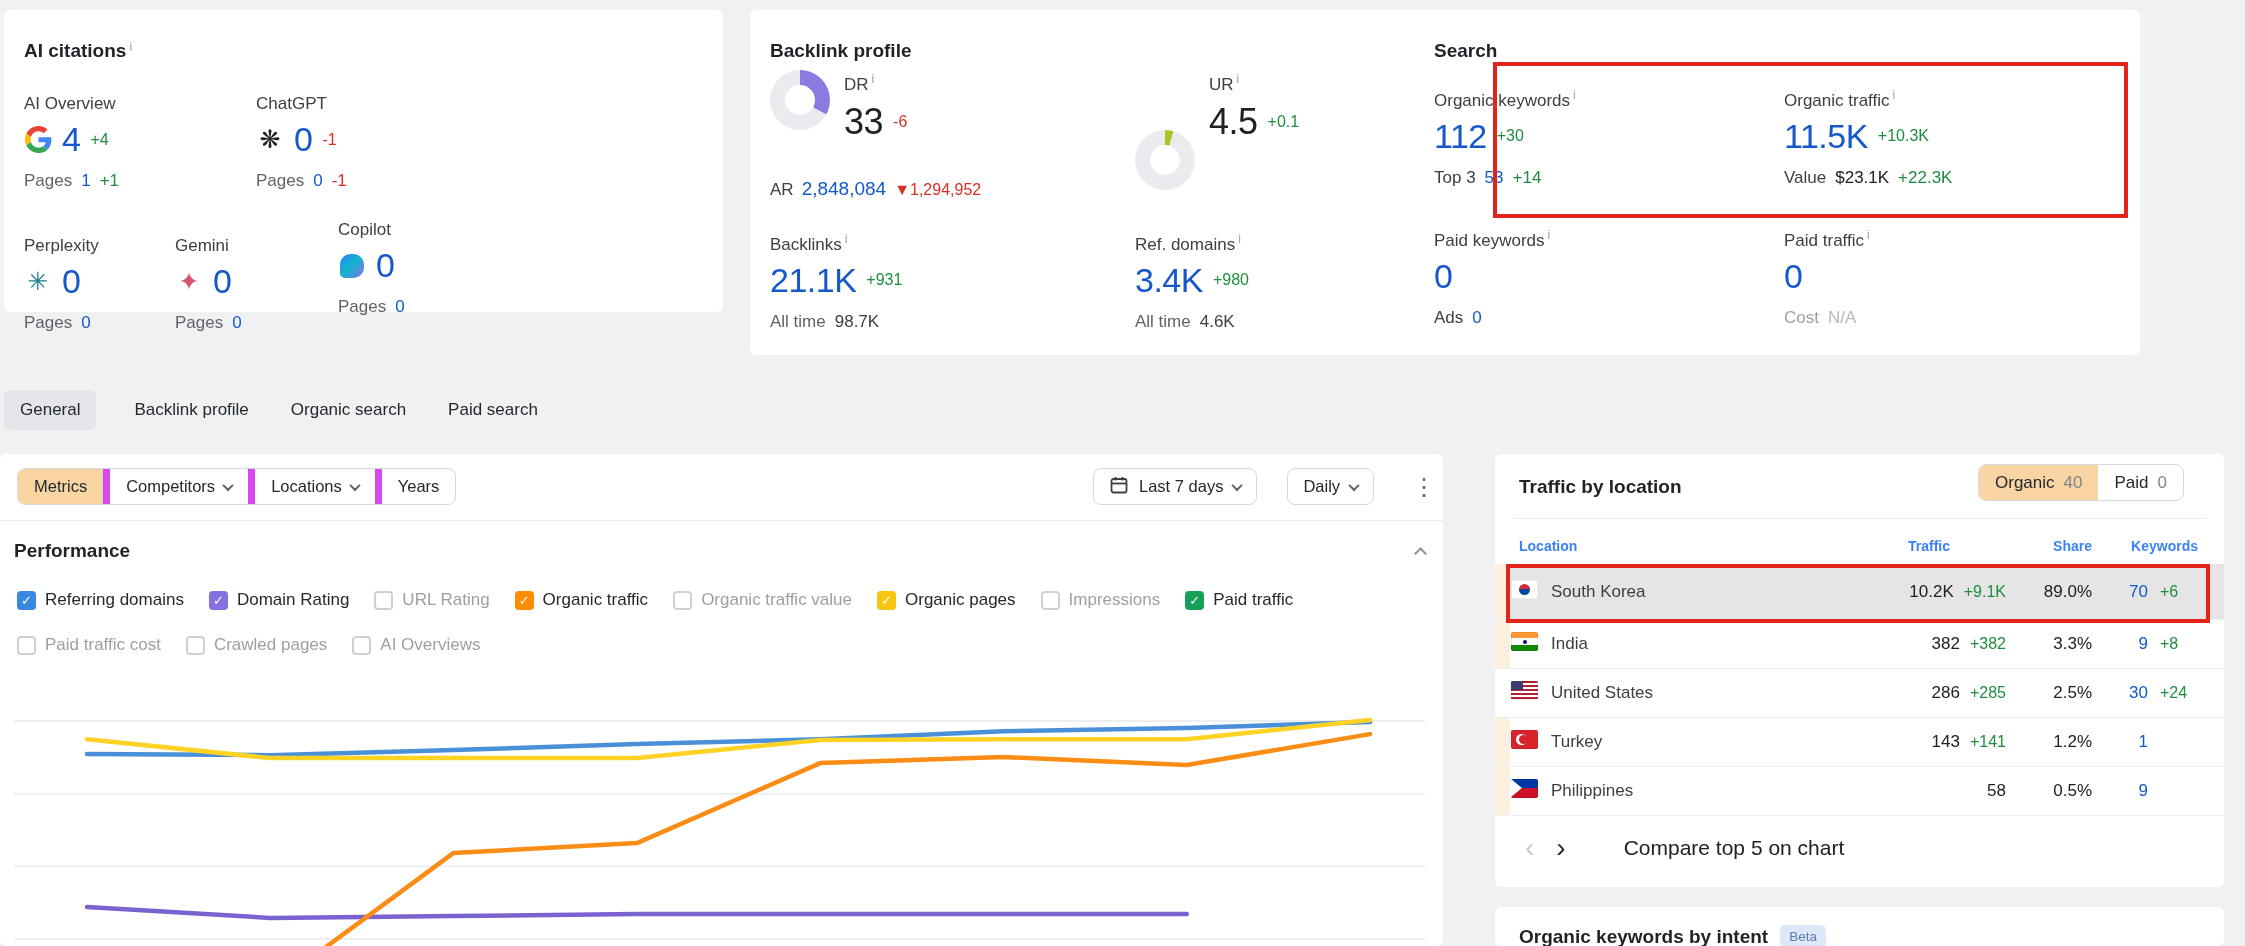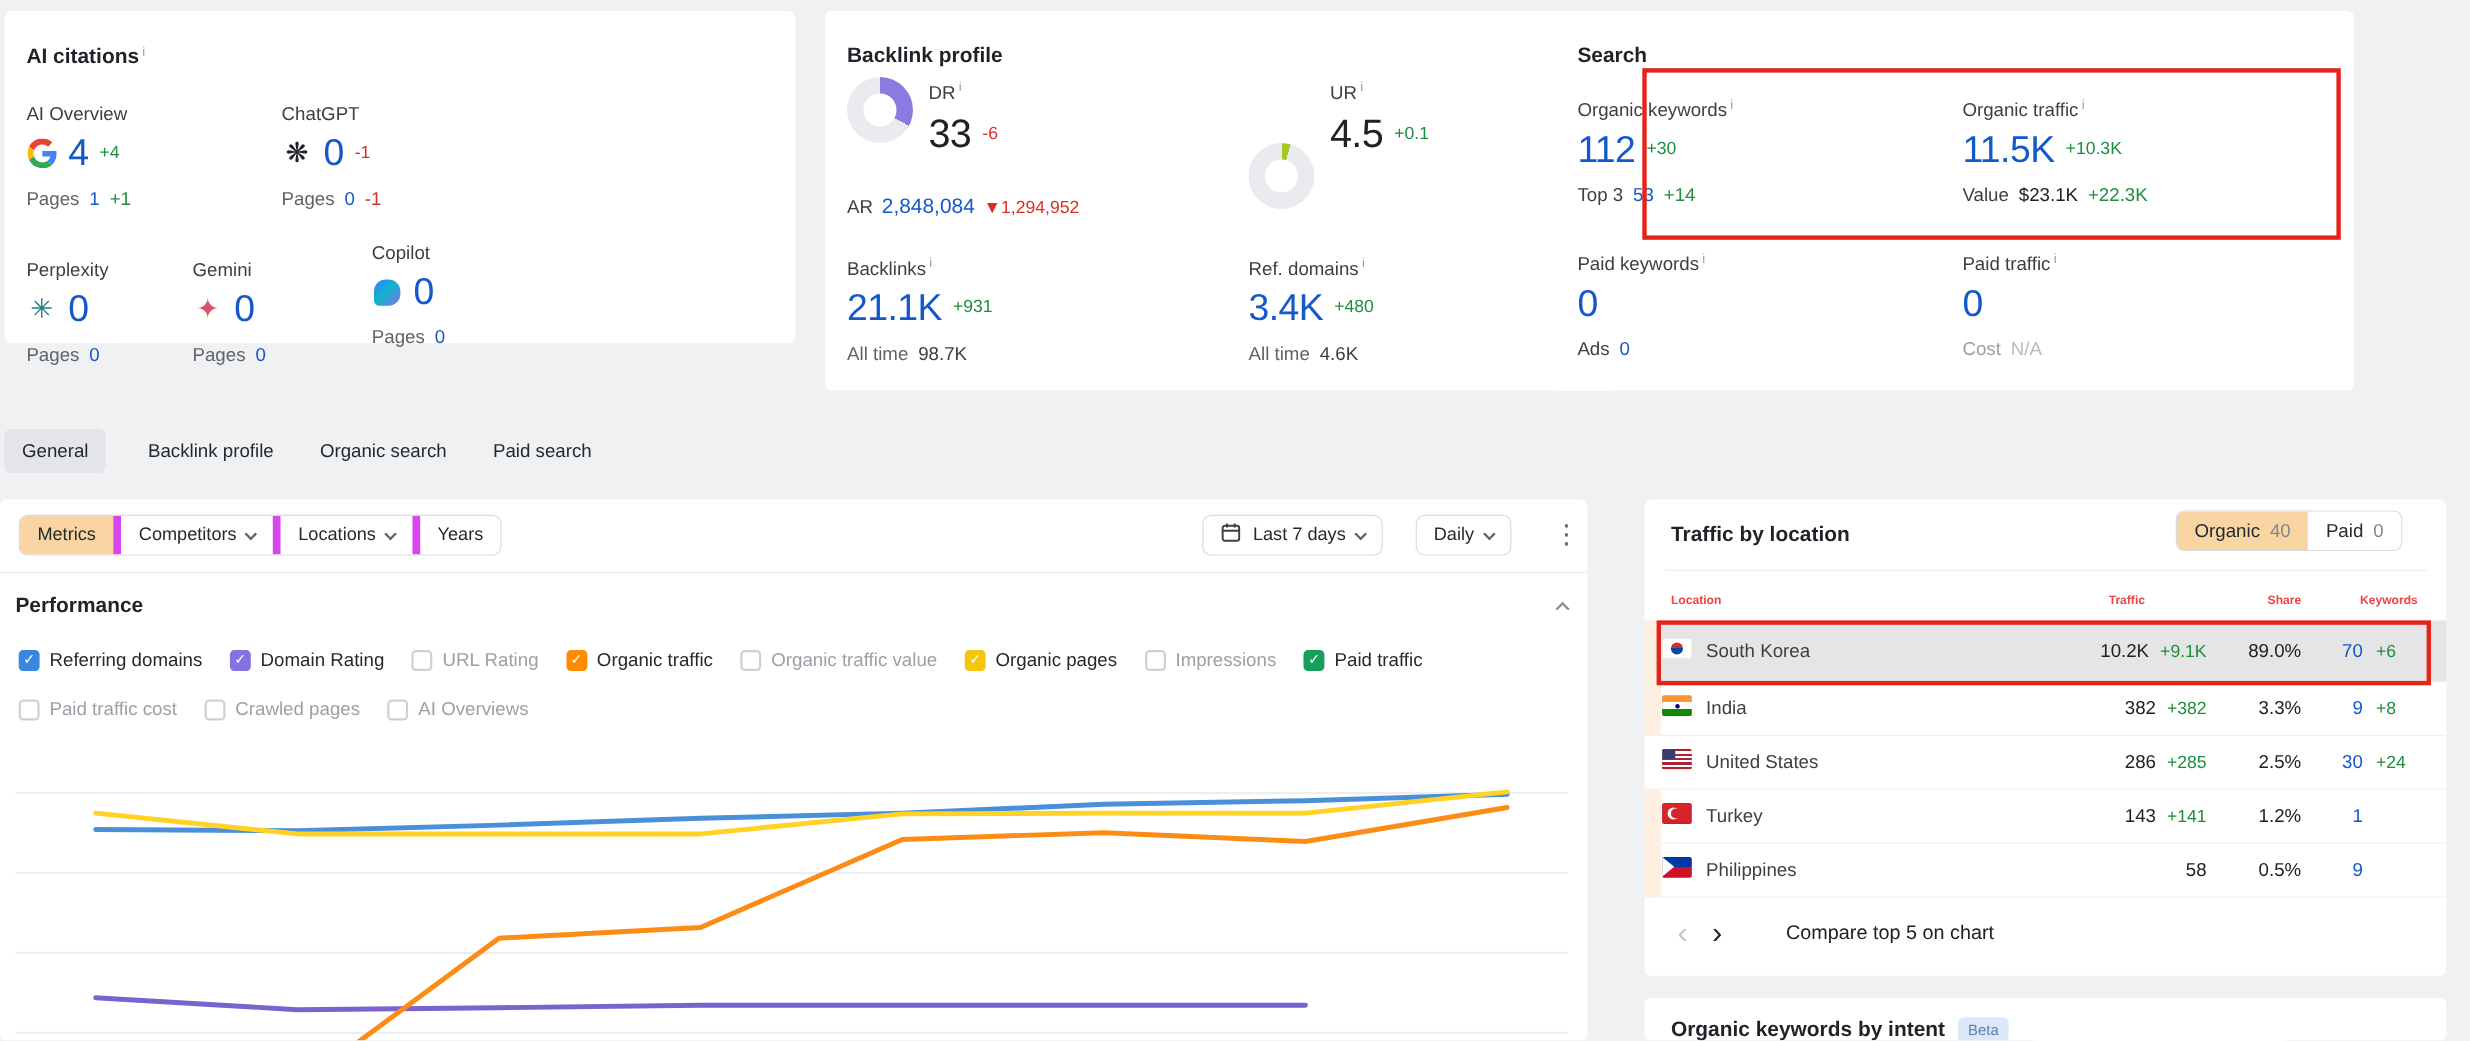--- a/index.html
+++ b/index.html
@@ -44,21 +44,21 @@
 
 .cb-row{position:absolute;display:flex;gap:25px;align-items:center}
 .cb-item{display:flex;align-items:center;gap:9px;cursor:pointer}
 .cb{width:19px;height:19px;border-radius:4px;border:2px solid #cdd1d6;background:#fff;display:flex;align-items:center;justify-content:center}
 .cb.on{border:none}
 .cb .tick{color:#fff;font-size:13px;font-weight:700}
 .cb-lab{font-size:17px;color:#24292e}
 .cb-lab.off{color:#9aa0a6}
 
 .loc-head,.loc-row{display:grid;grid-template-columns:16px 40px 1fr 170px 86px 56px 56px;padding-right:20px;align-items:center}
-.loc-head{height:36px;font-size:11px;font-weight:700;color:#ef4444}
+.loc-head{height:36px;font-size:14px;font-weight:700;color:#3b82f6}
 .loc-row{height:49px;border-bottom:1px solid #edeff1;font-size:17px}
 .loc-row.hl{height:56px;background:#e5e5e5}
 .strip{width:15px;height:100%;background:#fdf0e0}
 .flag{width:27px;height:19px;border-radius:2px;display:inline-block;position:relative;overflow:hidden;box-shadow:inset 0 0 0 1px rgba(0,0,0,.08)}
 .flag-kr{background:#fff}
 .flag-kr::before{content:"";position:absolute;left:8px;top:4px;width:11px;height:11px;border-radius:50%;background:linear-gradient(180deg,#cd2e3a 50%,#0047a0 50%)}
 .flag-in{background:linear-gradient(180deg,#f93 0 33%,#fff 33% 67%,#128807 67%)}
 .flag-in::before{content:"";position:absolute;left:11.5px;top:7.5px;width:4px;height:4px;border-radius:50%;background:#000080}
 .flag-us{background:repeating-linear-gradient(180deg,#b22234 0 2px,#fff 2px 4px)}
 .flag-us::before{content:"";position:absolute;left:0;top:0;width:12px;height:9px;background:#3c3b6e}
@@ -193,21 +193,21 @@
       </div>
     <div class="sub">
         <span>All time</span>
         <span class="v-dark">98.7K</span>
       </div>
   </div>
   <div class="stat" style="left:385px;top:222px">
     <div class="lbl"><span>Ref. domains</span><sup class="i">i</sup></div>
     <div class="vrow">
         <span class="big">3.4K</span>
-        <span class="delta up">+480</span>
+        <span class="delta up">+980</span>
       </div>
     <div class="sub">
         <span>All time</span>
         <span class="v-dark">4.6K</span>
       </div>
   </div>
 </div>
 
 <div class="card" style="left:1410px;top:10px;width:730px;height:345px">
   <div class="abs card-title" style="left:24px;top:30px">Search</div>
@@ -455,21 +455,21 @@
           <span class="t-num">58</span>
         </div>
       <div class="cell-share">0.5%</div>
       <div class="cell-kw"><span class="kw-num">9</span></div>
       <div class="cell-kwd"></div>
     </div>
 
     <div style="display:flex;align-items:center;gap:22px;padding:14px 0 0 30px;height:50px">
       <span class="pager off">‹</span>
       <span class="pager onn">›</span>
-      <span style="font-size:18px;color:#202124;margin-left:36px;cursor:pointer">Compare top 5 on chart</span>
+      <span style="font-size:21px;color:#202124;margin-left:36px;cursor:pointer">Compare top 5 on chart</span>
     </div>
   </div>
 </div>
 
 <div class="card" style="left:1495px;top:907px;width:729px;height:39px;overflow:hidden">
   <div class="abs" style="left:24px;top:18px;display:flex;align-items:center">
     <span class="card-title">Organic keywords by intent</span>
     <span class="badge">Beta</span>
   </div>
 </div>

